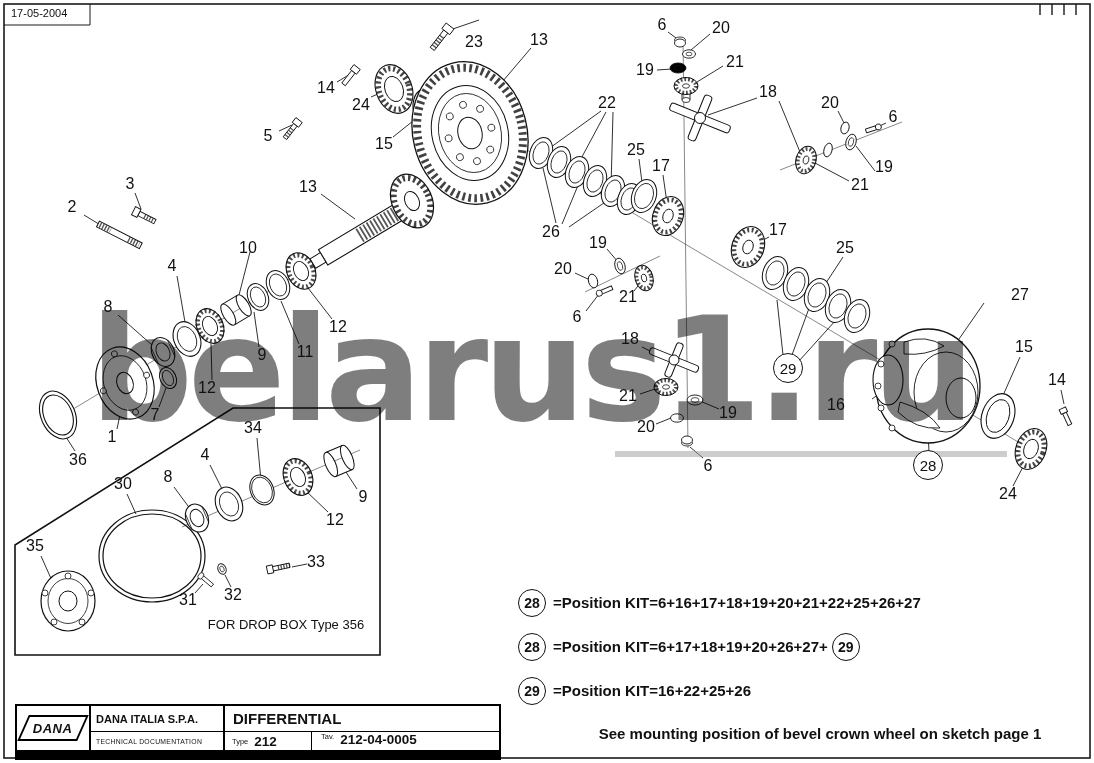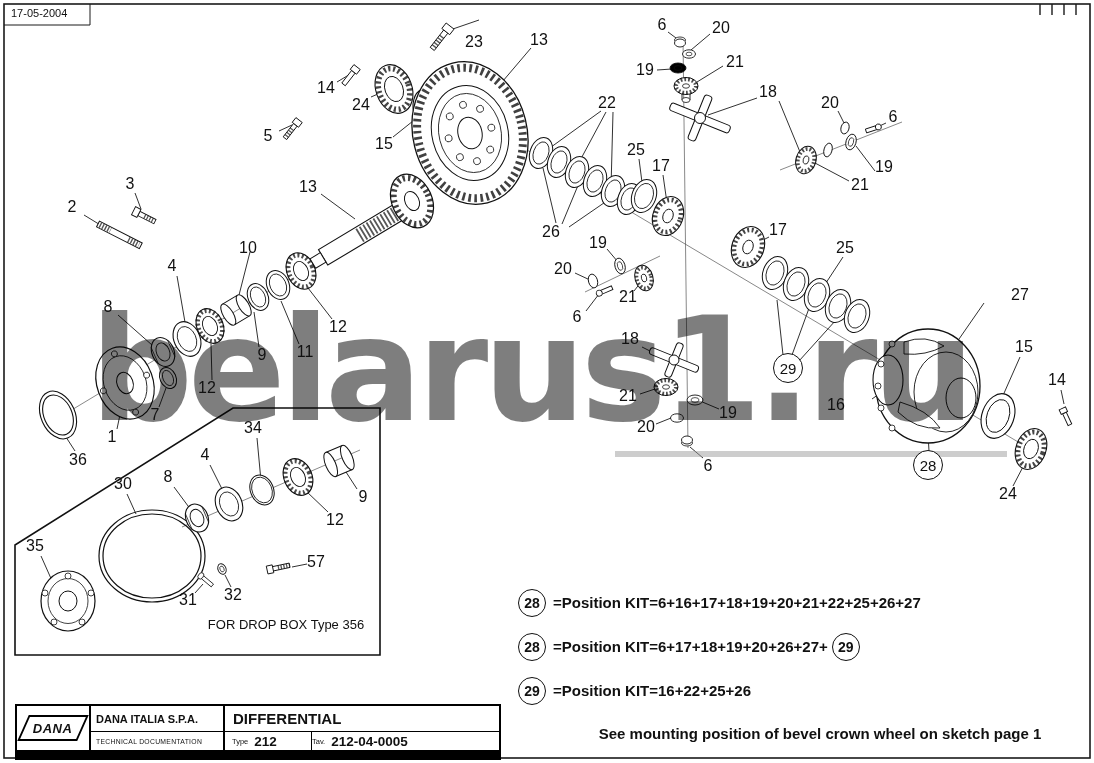--- a/index.html
+++ b/index.html
@@ -24,21 +24,21 @@
 .tb-logo{width:74px;border-right:2px solid #000;display:flex;align-items:center;justify-content:center}
 .dana-logo{border:2.5px solid #000;transform:skewX(-24deg);padding:2px 8px;background:#fff}
 .dana-logo span{display:inline-block;transform:skewX(24deg);font-weight:bold;font-style:italic;font-size:13px;letter-spacing:.5px}
 .tb-mid{width:134px;border-right:2px solid #000;display:flex;flex-direction:column}
 .tb-company{height:26px;display:flex;align-items:center;padding-left:5px;font-weight:bold;font-size:11px;border-bottom:1.5px solid #000}
 .tb-doc{flex:1;display:flex;align-items:center;padding-left:5px;font-size:6.8px;letter-spacing:.3px}
 .tb-right{flex:1;display:flex;flex-direction:column}
 .tb-title{height:26px;display:flex;align-items:center;padding-left:8px;font-weight:bold;font-size:15px;border-bottom:1.5px solid #000}
 .tb-meta{flex:1;display:flex;align-items:stretch;font-size:13px}
 .tb-type{display:flex;align-items:center;padding-left:7px;width:86px}
-.tb-tav{display:flex;align-items:center;border-left:1.5px solid #000;flex:1}
+.tb-tav{display:flex;align-items:flex-start;border-left:1.5px solid #000;padding-left:9px;flex:1}
 .tb-lbl{font-size:7.5px;margin-right:6px;}
 .tb-val{font-weight:bold;font-size:13.5px}
 .black-bar{position:absolute;left:15px;top:752px;width:486px;height:8px;background:#000;z-index:4}
 </style>
 </head>
 <body>
 
 <div class="page">
 
 <svg class="diagram" width="1094" height="763" viewBox="0 0 1094 763">
@@ -466,21 +466,21 @@
       <div class="callout" style="left: 646px; top: 427px;">20</div>
       <div class="callout" style="left: 78px; top: 460px;">36</div>
       <div class="callout" style="left: 205px; top: 455px;">4</div>
       <div class="callout" style="left: 168px; top: 477px;">8</div>
       <div class="callout" style="left: 708px; top: 466px;">6</div>
       <div class="callout" style="left: 123px; top: 484px;">30</div>
       <div class="callout" style="left: 363px; top: 497px;">9</div>
       <div class="callout" style="left: 1008px; top: 494px;">24</div>
       <div class="callout" style="left: 335px; top: 520px;">12</div>
       <div class="callout" style="left: 35px; top: 546px;">35</div>
-      <div class="callout" style="left: 316px; top: 562px;">57</div>
+      <div class="callout" style="left: 316px; top: 562px;">33</div>
       <div class="callout" style="left: 188px; top: 600px;">31</div>
       <div class="callout" style="left: 233px; top: 595px;">32</div>
       <div class="callout circled" style="left: 788px; top: 368px;">29</div>
       <div class="callout circled" style="left: 928px; top: 465px;">28</div>
     </div>
 
 <div class="legend">
   <div class="legend-row">
     <span class="kit-badge">28</span>
     <span class="kit-text">=Position KIT=6+16+17+18+19+20+21+22+25+26+27</span>

